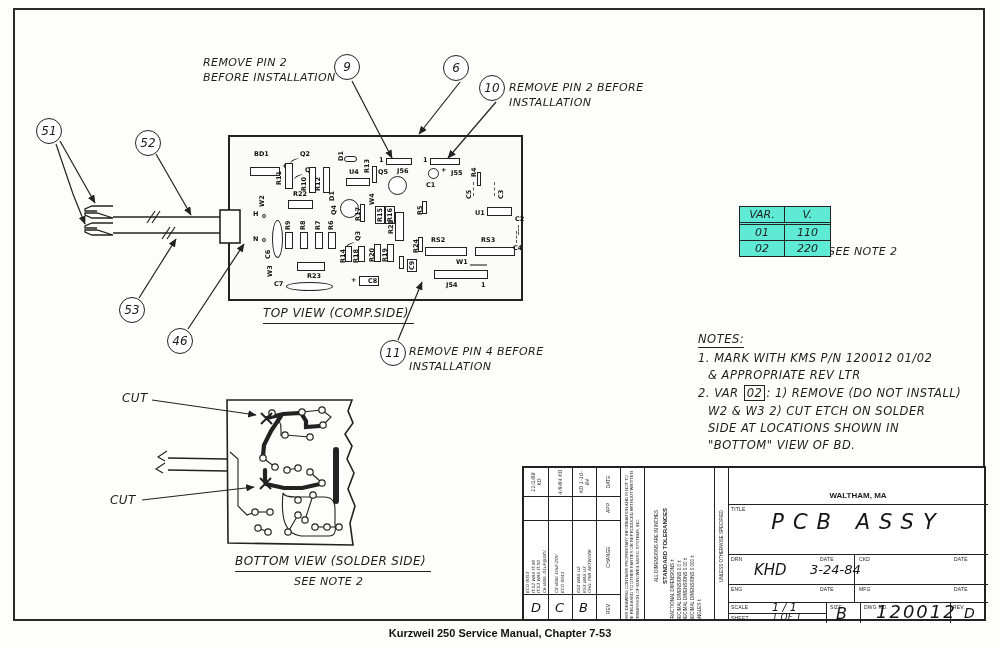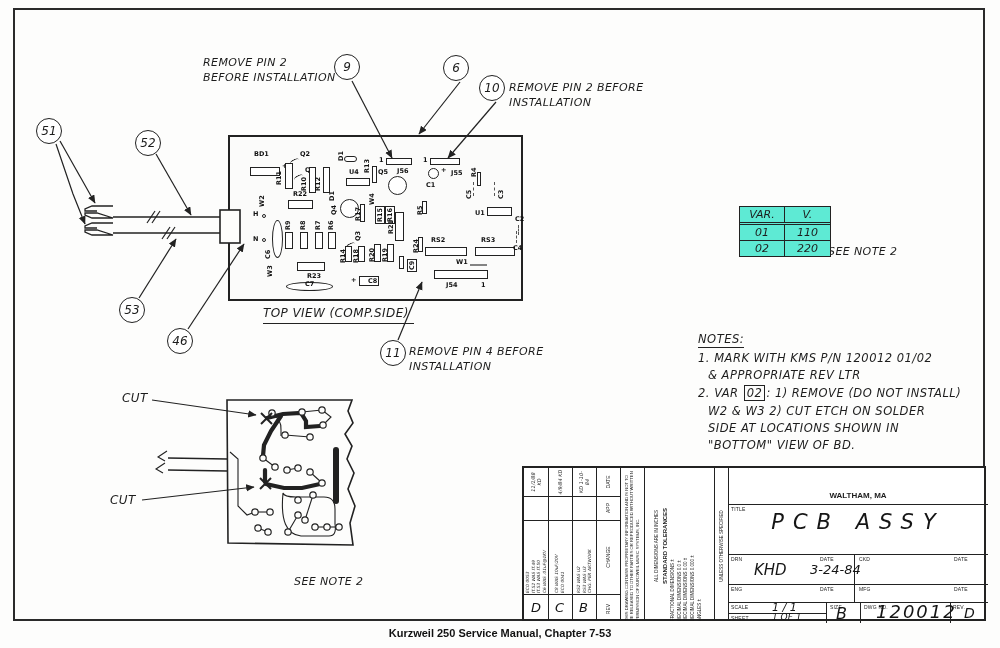--- a/index.html
+++ b/index.html
@@ -151,21 +151,21 @@
       <span class="clab rot box" style="left: 177px; top: 135px;">C9</span>
       <div class="cs cs-vres" style="left: 169px; top: 119px; width: 5px; height: 13px;"></div>
       <span class="clab" style="left: 226px; top: 121px;">W1</span>
       <div class="cs cs-conn" style="left: 204px; top: 133px; width: 54px; height: 9px;"></div>
       <span class="clab" style="left: 216px; top: 144px;">J54</span>
       <span class="clab" style="left: 251px; top: 144px;">1</span>
       <span class="clab rot" style="left: 36px; top: 140px;">W3</span>
       <div class="cs cs-hres" style="left: 67px; top: 125px; width: 28px; height: 9px;"></div>
       <span class="clab" style="left: 77px; top: 135px;">R23</span>
       <div class="cs cs-ellh" style="left: 56px; top: 145px; width: 47px; height: 9px;"></div>
-      <span class="clab" style="left: 44px; top: 143px; margin-left: 31px;">C7</span>
+      <span class="clab" style="left: 44px; top: 143px;">C7</span>
       <span class="clab" style="left: 121px; top: 139px;">+</span>
       <span class="clab box" style="left: 129px; top: 139px; padding-left: 8px;">C8</span>
     </div>
 
   <svg width="1000" height="648">
     <defs>
       <marker id="arr" markerWidth="9" markerHeight="8" refX="6.5" refY="3" orient="auto">
         <path d="M0,0 L7,3 L0,6 Z" fill="#222"></path>
       </marker>
     </defs>
@@ -274,20 +274,21 @@
       <div class="balloon" style="left: 380px; top: 340px;">11</div>
     </div>
 
   <div class="hand" style="left:203px;top:55px;">REMOVE PIN 2
 BEFORE INSTALLATION</div>
   <div class="hand" style="left:509px;top:80px;">REMOVE PIN 2 BEFORE
 INSTALLATION</div>
   <div class="hand" style="left:409px;top:344px;">REMOVE PIN 4 BEFORE
 INSTALLATION</div>
   <div class="hand capt" style="left:263px;top:305px;">TOP VIEW (COMP.SIDE)</div>
+  <div class="hand capt" style="left:235px;top:553px;">BOTTOM VIEW (SOLDER SIDE)</div>
   <div class="hand" style="left:294px;top:574px;">SEE NOTE 2</div>
   <div class="hand" style="left:122px;top:390px;font-size:12px;">CUT</div>
   <div class="hand" style="left:110px;top:492px;font-size:12px;">CUT</div>
   <div class="hand" style="left:828px;top:244px;">SEE NOTE 2</div>
 
   <div class="vartable">
     <div class="vt-r hd">
       <div class="vt-c">VAR.</div>
       <div class="vt-c">V.</div>
     </div>

